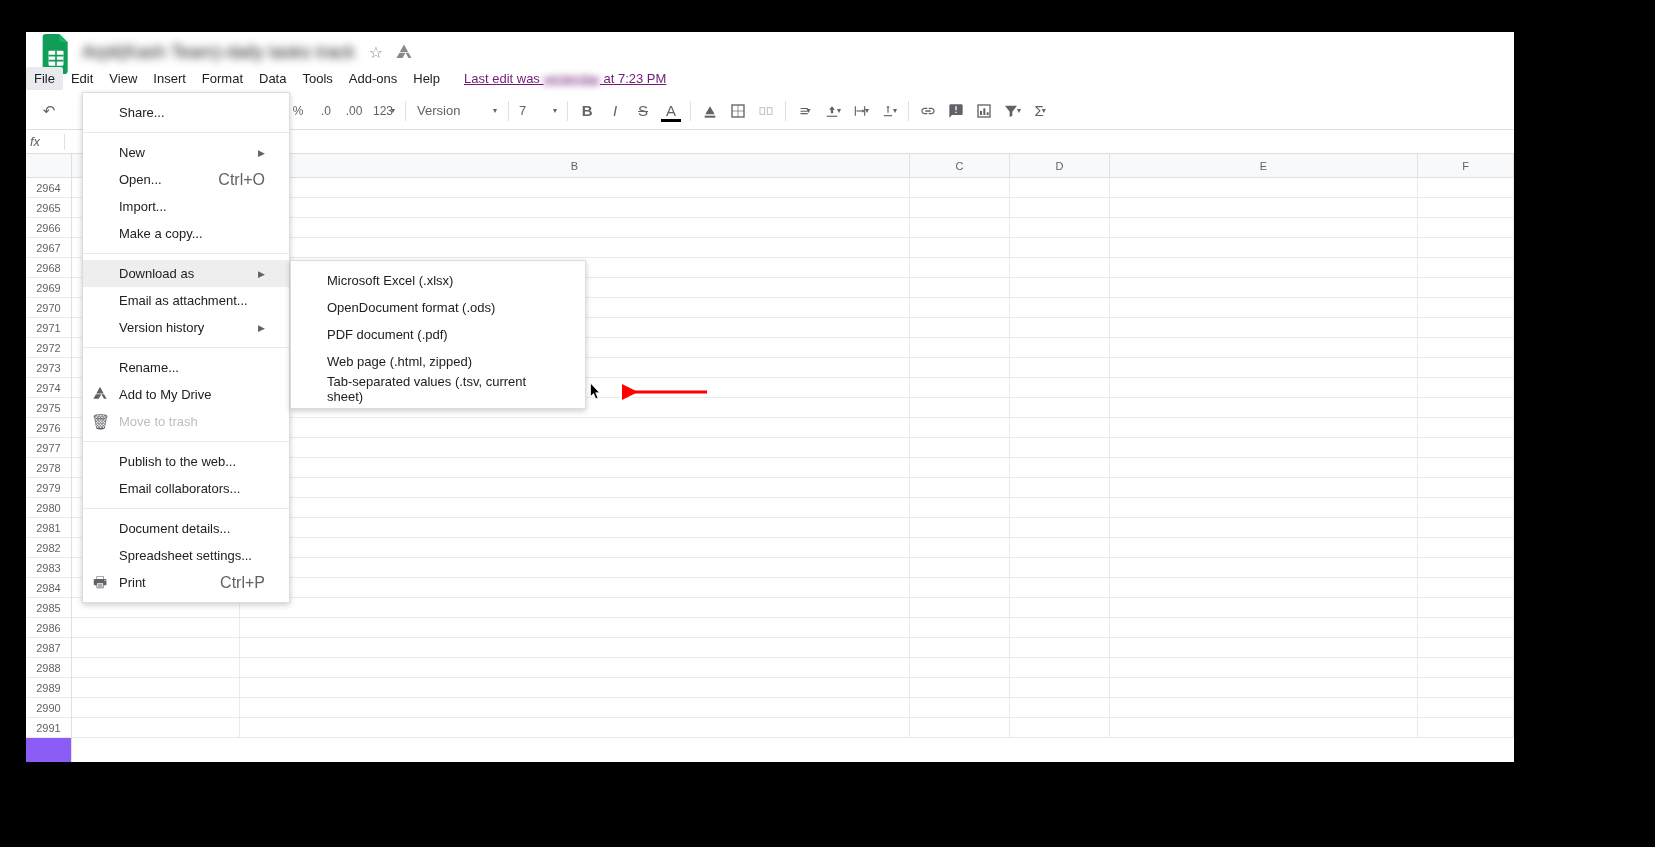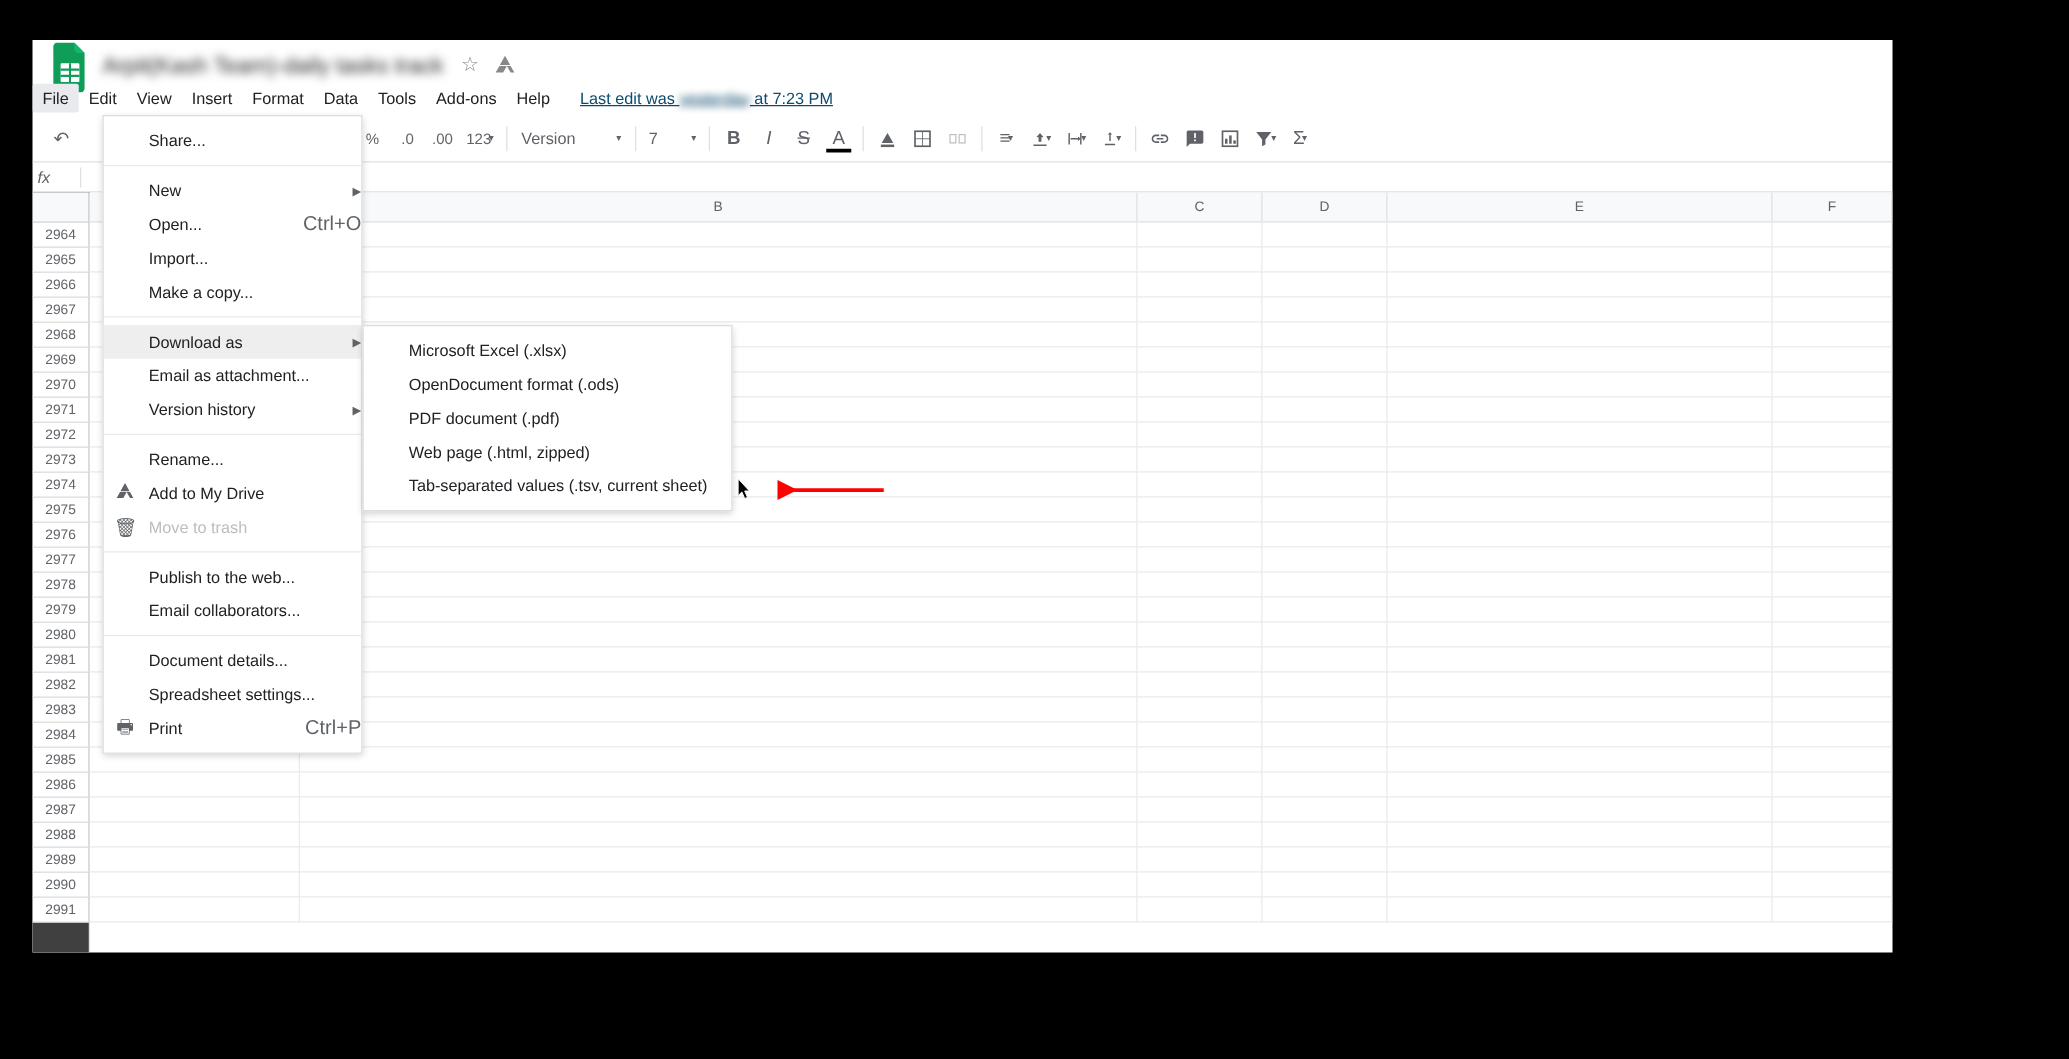--- a/index.html
+++ b/index.html
@@ -47,21 +47,21 @@
   
   .menubar {
     display: flex;
     align-items: center;
     height: 28px;
     font-size: 13px;
     color: #202124;
   }
   .menu-item { padding: 4px 8px; cursor: default; }
   .menu-item.active { background: #e8eaed; border-radius: 2px; }
-  .last-edit { margin-left: 16px; color: #0c4a6e; text-decoration: underline; font-size: 13px; }
+  .last-edit { margin-left: 16px; color: #701a75; text-decoration: underline; font-size: 13px; }
   .last-edit .blurred { filter: blur(3px); }
   
   .toolbar {
     display: flex;
     align-items: center;
     height: 38px;
     border-bottom: 1px solid #e0e0e0;
     padding-left: 10px;
     color: #5f6368;
     gap: 2px;
@@ -106,21 +106,21 @@
   }
   .fx { width: 28px; }
   .fx-divider { width:1px; height:16px; background:#e0e0e0; margin:0 6px; }
   
   .sheet {
     display:flex; height: calc(100% - 32px - 28px - 38px - 24px);
   }
   .rowhdrs {
     width: 46px;
     border-right: 1px solid #e0e0e0;
-    background: #404040;
+    background: #8b5cf6;
     text-align: center;
   }
   .corner { height: 24px; background:#f8f9fa; border-bottom:1px solid #e0e0e0; }
   .rowhdr {
     height: 20px;
     display:flex; align-items:center; justify-content:center;
     font-size: 11px; color:#5f6368;
     border-bottom:1px solid #e8eaed;
     background: #fff;
   }
@@ -144,21 +144,21 @@
     border:1px solid #dadce0;
     box-shadow: 0 2px 6px rgba(0,0,0,0.2);
     font-size:13px;
     color:#202124;
     z-index: 100;
   }
   .file-menu { left: 56px; top: 60px; width: 208px; padding: 6px 0; }
   .mrow {
     display:flex; align-items:center;
     height: 27px;
-    padding-left: 36px; padding-right: 0;
+    padding-left: 36px; padding-right: 24px;
     position:relative;
     cursor:default;
   }
   .mrow.hover { background:#eeeeee; }
   .mrow .kbd { margin-left:auto; color:#5f6368; font-size:16px; }
   .mrow .arrow { margin-left:auto; font-size:9px; color:#5f6368; }
   .mrow.disabled { color:#bdbdbd; }
   .mdiv { height:1px; background:#e8eaed; margin:6px 0; }
   .mrow .micon {
     position:absolute; left:8px; top:50%; transform:translateY(-50%);

